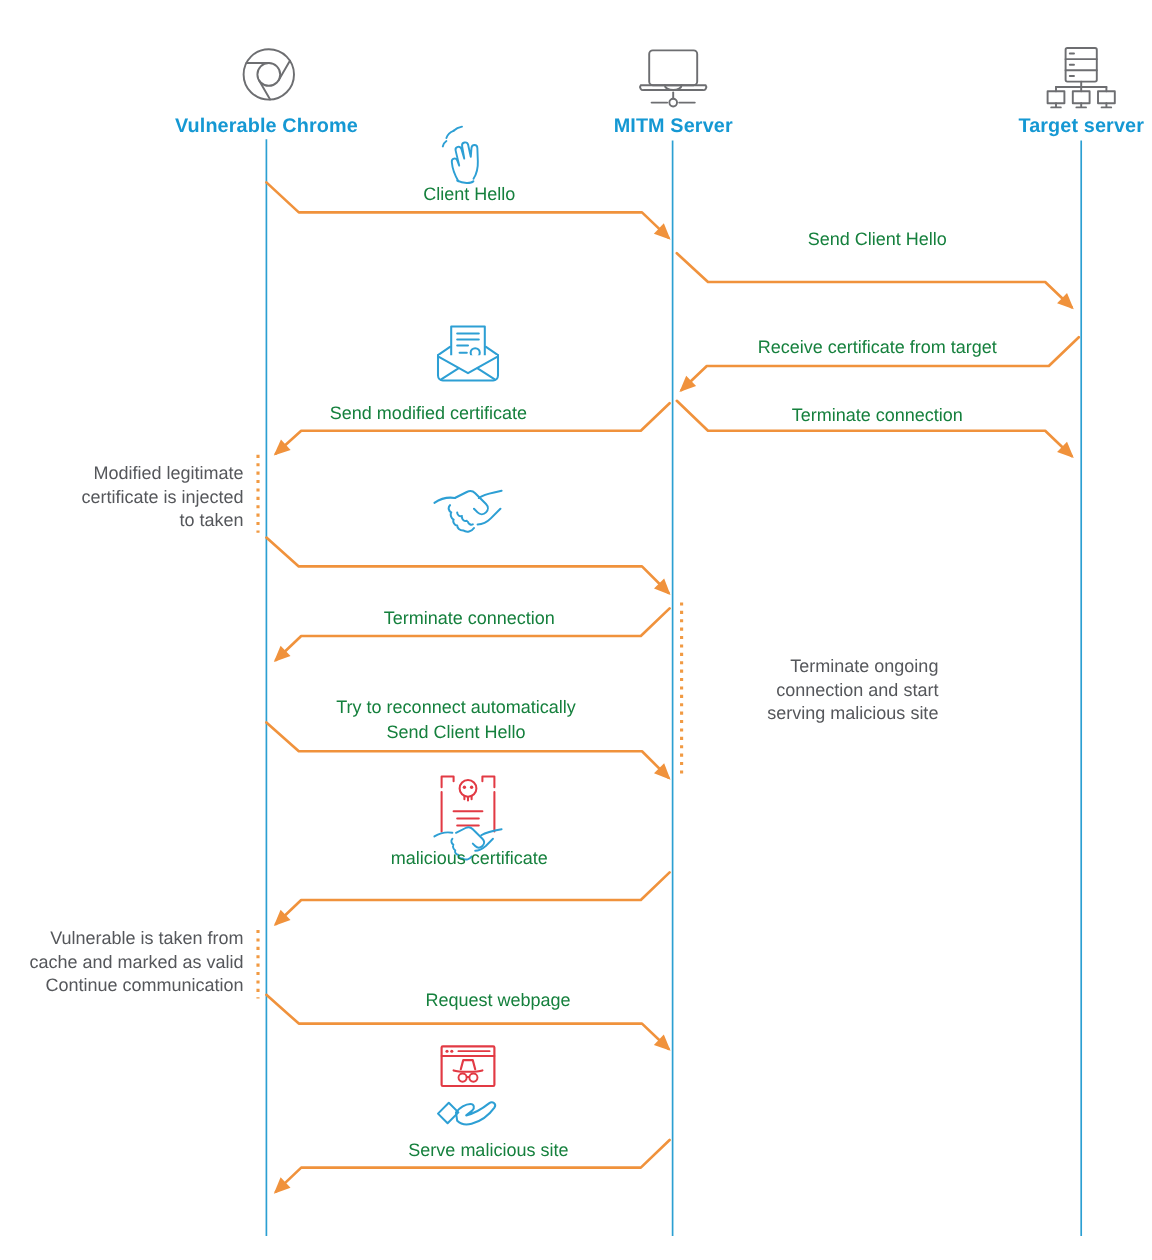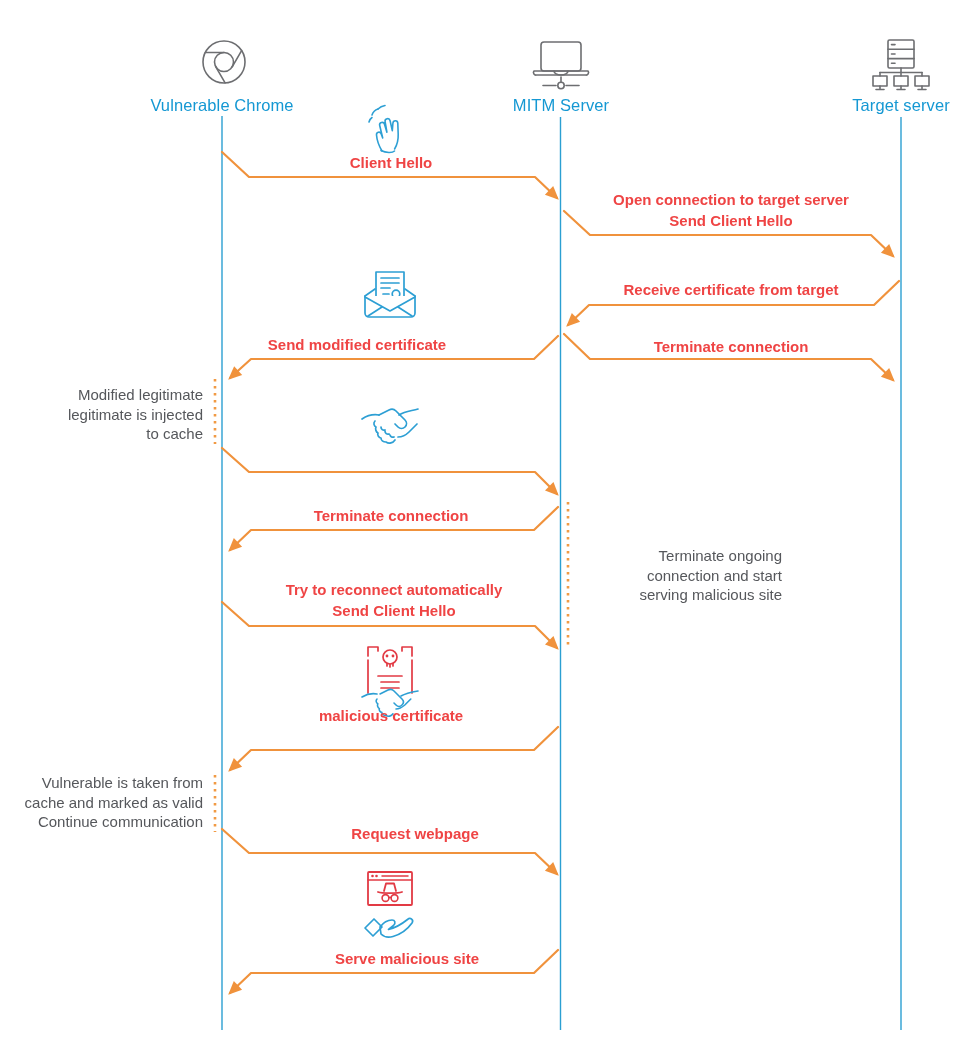--- a/index.html
+++ b/index.html
@@ -2,27 +2,26 @@
 <html><head>
 <meta charset="utf-8">
 <style>
   html,body{margin:0;padding:0;background:#fff;}
   #stage{
     position:relative;width:960px;height:1050px;background:#ffffff;
     font-family:"Liberation Sans",sans-serif;overflow:hidden;
   }
   #gfx{position:absolute;left:0;top:0;}
   .actor-label{
-    position:absolute;text-align:center;font-weight:normal;font-size:16.5px;
+    position:absolute;text-align:center;font-weight:bold;font-size:16.5px;
     color:#1598d3;letter-spacing:.1px;
   }
   .msg{
     position:absolute;text-align:center;font-size:15px;line-height:20.5px;
-    color:#ef4444;
-    font-weight:bold;
+    color:#15803d;
   }
   .note{
     position:absolute;font-size:15px;line-height:19.5px;color:#55575b;
   }
   .note.right-align{text-align:right;}
   .note.left-align{text-align:right;}
 </style>
 </head>
 <body>
 
@@ -171,50 +170,49 @@
     </g>
   </svg>
 
   <div class="actor-label" style="left:122px;top:96px;width:200px">Vulnerable Chrome</div>
   <div class="actor-label" style="left:461px;top:96px;width:200px">MITM Server</div>
   <div class="actor-label" style="left:826px;top:96px;width:150px">Target server</div>
 
   <div class="msg" style="left:221px;top:153px;width:340px">Client Hello</div>
 
   <div class="msg" style="left:561px;top:190px;width:340px">
-    <div>Open connection to target server</div>
     <div>Send Client Hello</div>
   </div>
 
   <div class="msg" style="left:561px;top:280px;width:340px">Receive certificate from target</div>
 
   <div class="msg" style="left:221px;top:335px;width:272px">Send modified certificate</div>
 
   <div class="msg" style="left:561px;top:337px;width:340px">Terminate connection</div>
 
 
   <div class="msg" style="left:221px;top:506px;width:340px">Terminate connection</div>
 
-  <div class="msg" style="left:234px;top:580px;width:320px">
+  <div class="msg" style="left:220px;top:580px;width:320px">
     <div>Try to reconnect automatically</div>
     <div>Send Client Hello</div>
   </div>
 
   <div class="msg" style="left:221px;top:706px;width:340px">
     <div>malicious certificate</div>
   </div>
 
   <div class="msg" style="left:221px;top:824px;width:388px">Request webpage</div>
 
   <div class="msg" style="left:221px;top:949px;width:372px">Serve malicious site</div>
 
   <div class="note right-align" style="right:757px;top:385px;width:190px">
     <div>Modified legitimate</div>
-    <div>legitimate is injected</div>
-    <div>to cache</div>
+    <div>certificate is injected</div>
+    <div>to taken</div>
   </div>
 
   <div class="note left-align" style="left:582px;top:546px;width:200px">
     <div>Terminate ongoing</div>
     <div>connection and start</div>
     <div>serving malicious site</div>
   </div>
 
   <div class="note right-align" style="right:757px;top:773px;width:200px">
     <div>Vulnerable is taken from</div>

